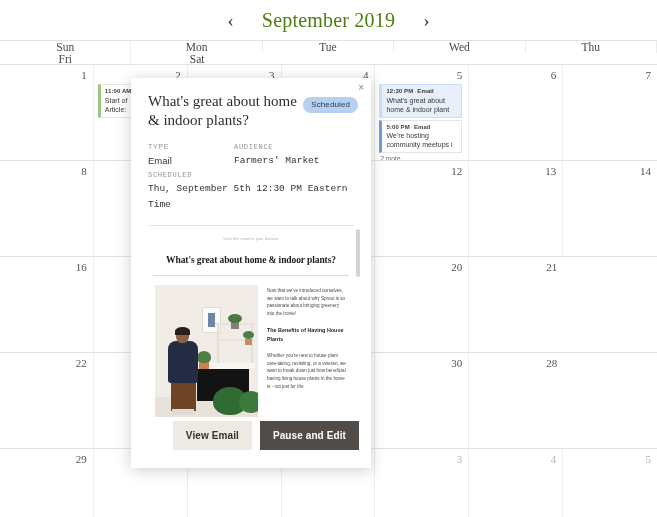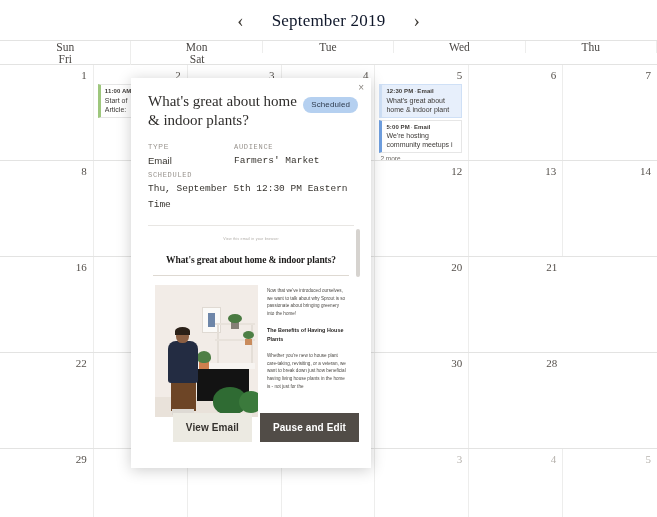--- a/index.html
+++ b/index.html
@@ -28,22 +28,22 @@
     font-family: "Liberation Serif", serif;
     font-size: 19px;
     color: #3f3b36;
     cursor: pointer;
     line-height: 1;
     padding: 2px 6px;
     user-select: none;
   }
   .month-title {
     font-family: "Liberation Serif", serif;
-    font-size: 17px;
-    color: #0f172a;
+    font-size: 20px;
+    color: #4d7c0f;
     letter-spacing: 0.2px;
     line-height: 1;
   }
 
   
   .calendar {
     position: absolute;
     top: 40px;
     left: 0;
     width: 657px;
@@ -305,21 +305,21 @@
   .ph-person-head { position:absolute; left:21px; top:44px; width:13px; height:14px; background:#8b5f43; border-radius:50% 50% 45% 45%; }
   .ph-person-hair { position:absolute; left:20px; top:42px; width:15px; height:8px; background:#2b2018; border-radius:50% 50% 0 0; }
   .ph-person-torso { position:absolute; left:13px; top:56px; width:30px; height:42px; background:#232c42; border-radius:8px 8px 3px 3px; }
   .ph-person-legs { position:absolute; left:16px; top:96px; width:25px; height:30px; background:#6d4526; border-radius:2px 2px 0 0; }
   .ph-person-shoe { position:absolute; left:17px; top:124px; width:22px; height:6px; background:#dedad4; }
 
   
   .modal-actions {
     position: absolute;
     left: 0;
-    bottom: 12px;
+    bottom: 4px;
     width: 100%;
     padding: 0 12px 14px 12px;
     box-sizing: border-box;
     display: flex;
     justify-content: flex-end;
     gap: 8px;
   }
   .btn {
     font-size: 10px;
     font-weight: bold;

